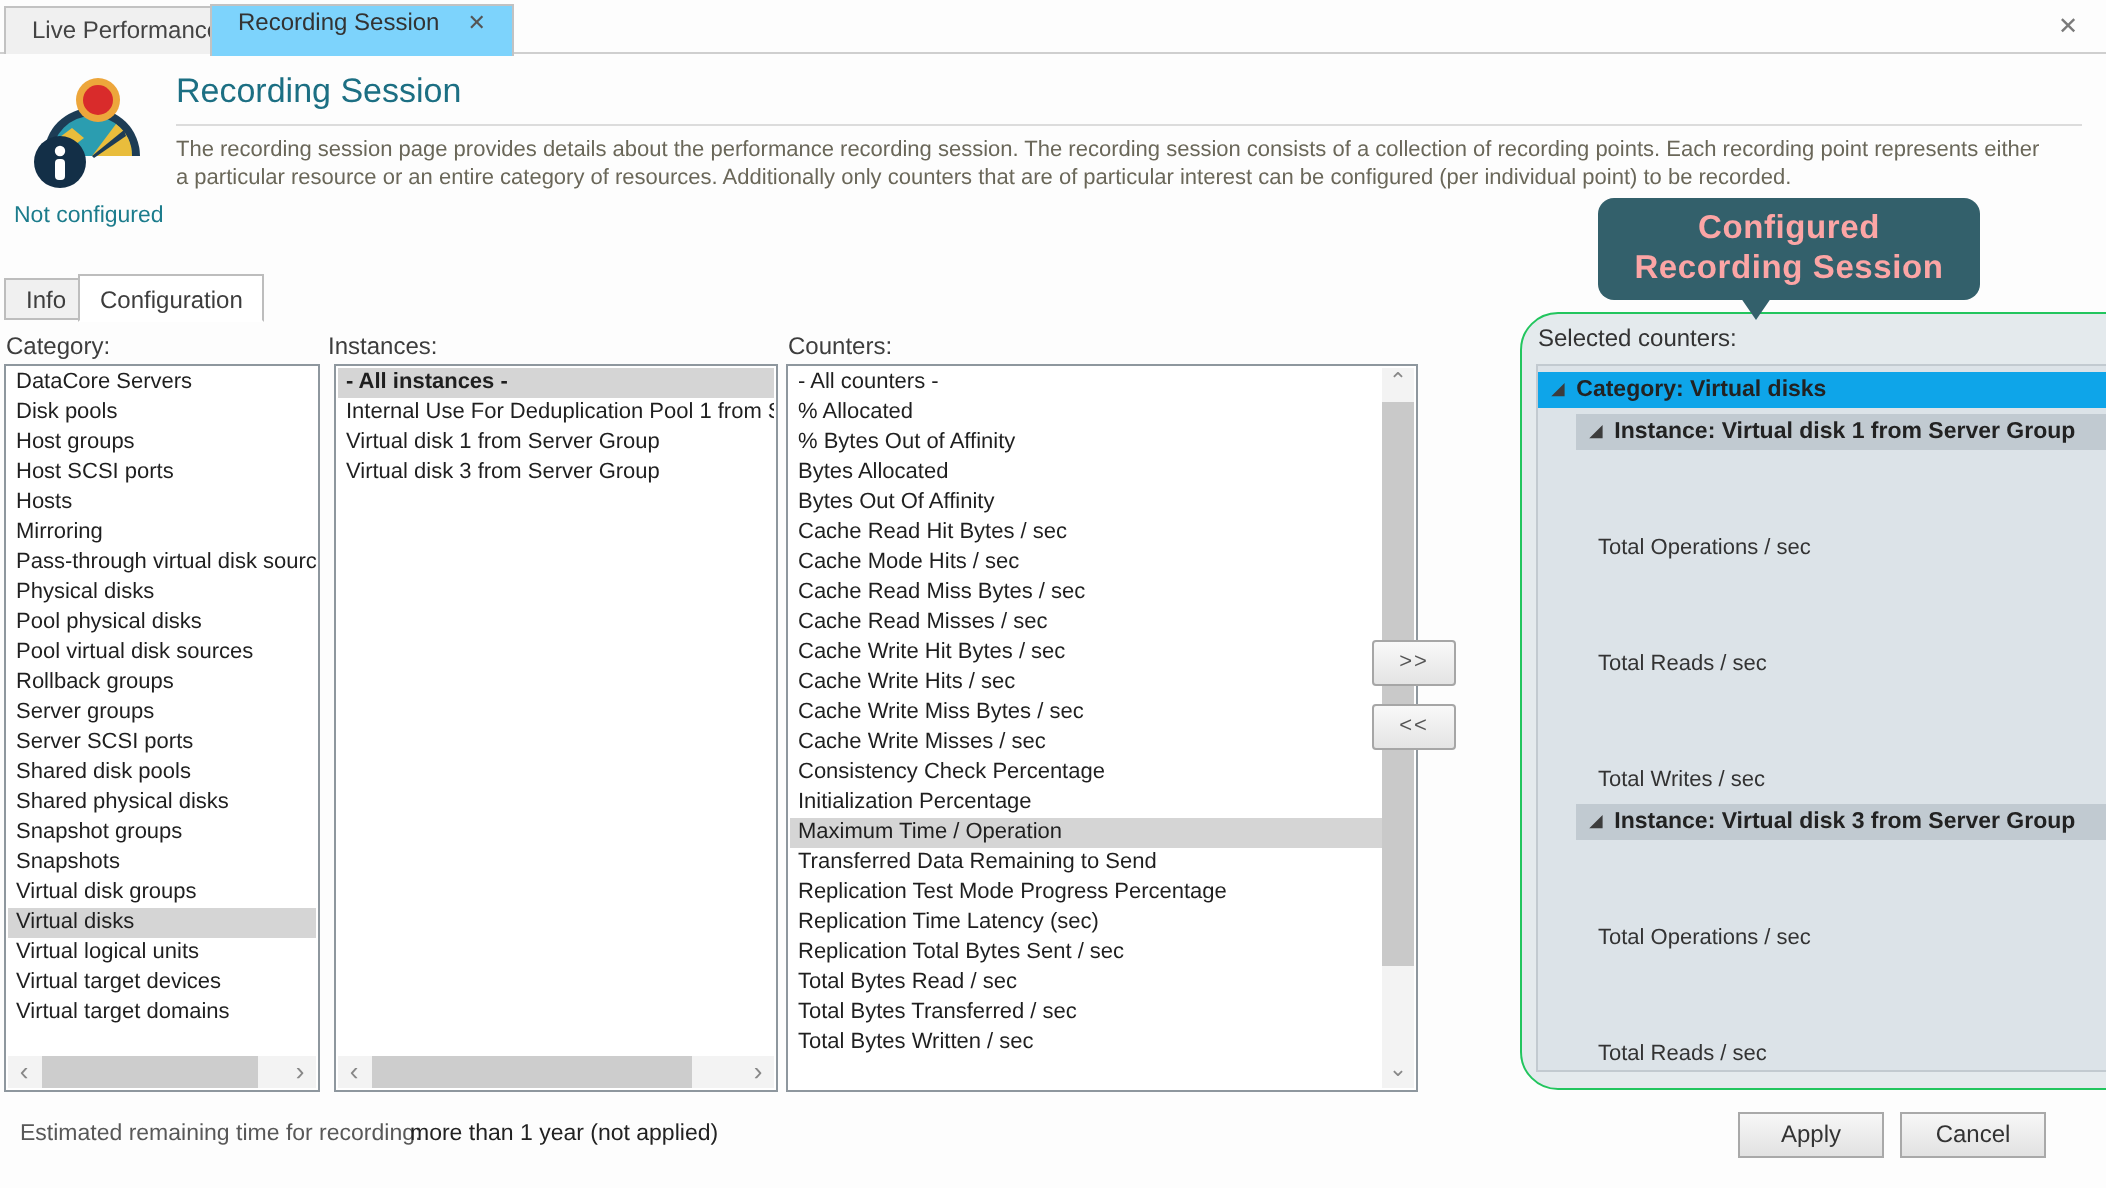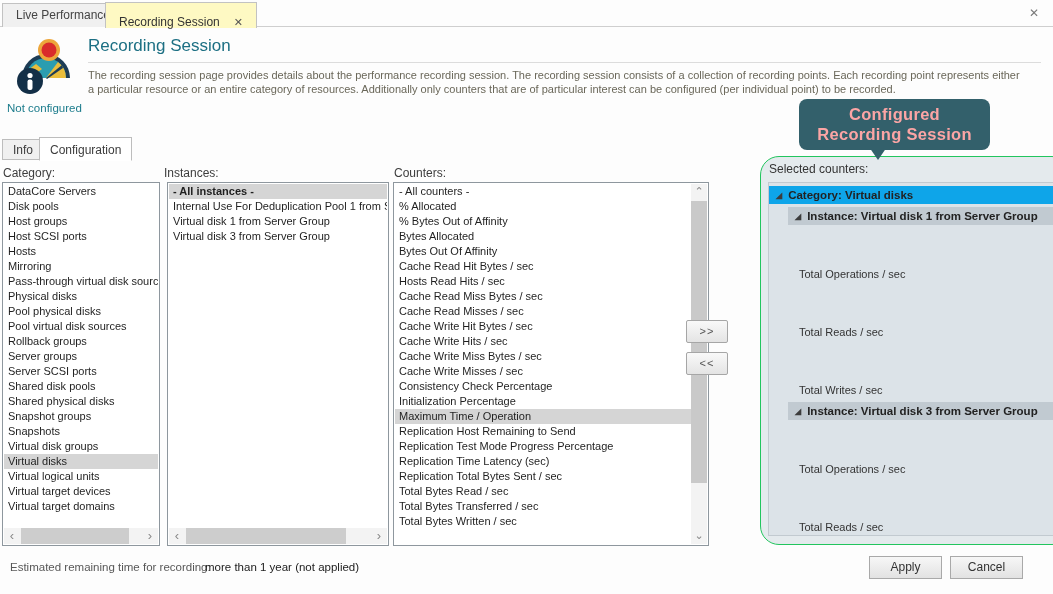--- a/index.html
+++ b/index.html
@@ -7,21 +7,21 @@
   #screen {
     position:relative; width:1053px; height:594px; background:#fdfdfd;
     overflow:hidden; color:#3b3b3b; font-family:"Liberation Sans", sans-serif;
   }
 
   
   .doc-tabbar { position:absolute; top:0; left:0; right:0; height:27px; border-bottom:1px solid #cfcfcf; background:#fdfdfd; }
   .doc-tab { position:absolute; top:3px; height:24px; padding:4px 13px; font-size:12px; color:#444;
              background:#f0f0f0; border:1px solid #c2c2c2; border-bottom:none; white-space:nowrap; }
   .doc-tab.inactive { left:2px; }
-  .doc-tab.active { left:105px; top:2px; height:26px; background:#fef9c3; z-index:2; padding-top:12px; color:#333; }
+  .doc-tab.active { left:105px; top:2px; height:26px; background:#7dd3fc; z-index:2; padding-top:1px; color:#333; }
   .doc-tab .tab-close { margin-left:14px; color:#555; font-size:11px; cursor:default; }
   .window-close { position:absolute; right:14px; top:6px; font-size:12px; color:#7a7a7a; }
 
   
   .header-icon { position:absolute; left:16px; top:37px; width:58px; height:62px; }
   .status-link { position:absolute; left:7px; top:102px; font-size:11.5px; color:#1c7c8c; }
   .page-title { position:absolute; left:88px; top:36px; font-size:17px; color:#1c6f83; }
   .title-divider { position:absolute; left:88px; right:12px; top:62px; height:1px; background:#dcdcdc; }
   .page-desc { position:absolute; left:88px; top:69px; width:932px; font-size:11px; line-height:13.5px; color:#6a6759; }
 
@@ -177,31 +177,31 @@
   </div>
 
   <div class="listbox" id="counters-list">
     <div class="list-items">
         <div class="list-item">- All counters -</div>
         <div class="list-item">% Allocated</div>
         <div class="list-item">% Bytes Out of Affinity</div>
         <div class="list-item">Bytes Allocated</div>
         <div class="list-item">Bytes Out Of Affinity</div>
         <div class="list-item">Cache Read Hit Bytes / sec</div>
-        <div class="list-item">Hosts Read Hits / sec</div>
+        <div class="list-item">Cache Mode Hits / sec</div>
         <div class="list-item">Cache Read Miss Bytes / sec</div>
         <div class="list-item">Cache Read Misses / sec</div>
         <div class="list-item">Cache Write Hit Bytes / sec</div>
         <div class="list-item">Cache Write Hits / sec</div>
         <div class="list-item">Cache Write Miss Bytes / sec</div>
         <div class="list-item">Cache Write Misses / sec</div>
         <div class="list-item">Consistency Check Percentage</div>
         <div class="list-item">Initialization Percentage</div>
         <div class="list-item selected">Maximum Time / Operation</div>
-        <div class="list-item">Replication Host Remaining to Send</div>
+        <div class="list-item">Transferred Data Remaining to Send</div>
         <div class="list-item">Replication Test Mode Progress Percentage</div>
         <div class="list-item">Replication Time Latency (sec)</div>
         <div class="list-item">Replication Total Bytes Sent / sec</div>
         <div class="list-item">Total Bytes Read / sec</div>
         <div class="list-item">Total Bytes Transferred / sec</div>
         <div class="list-item">Total Bytes Written / sec</div>
       </div>
     <div class="vscroll">
       <span class="sb-arrow sb-up">⌃</span>
       <div class="sb-thumb"></div>

